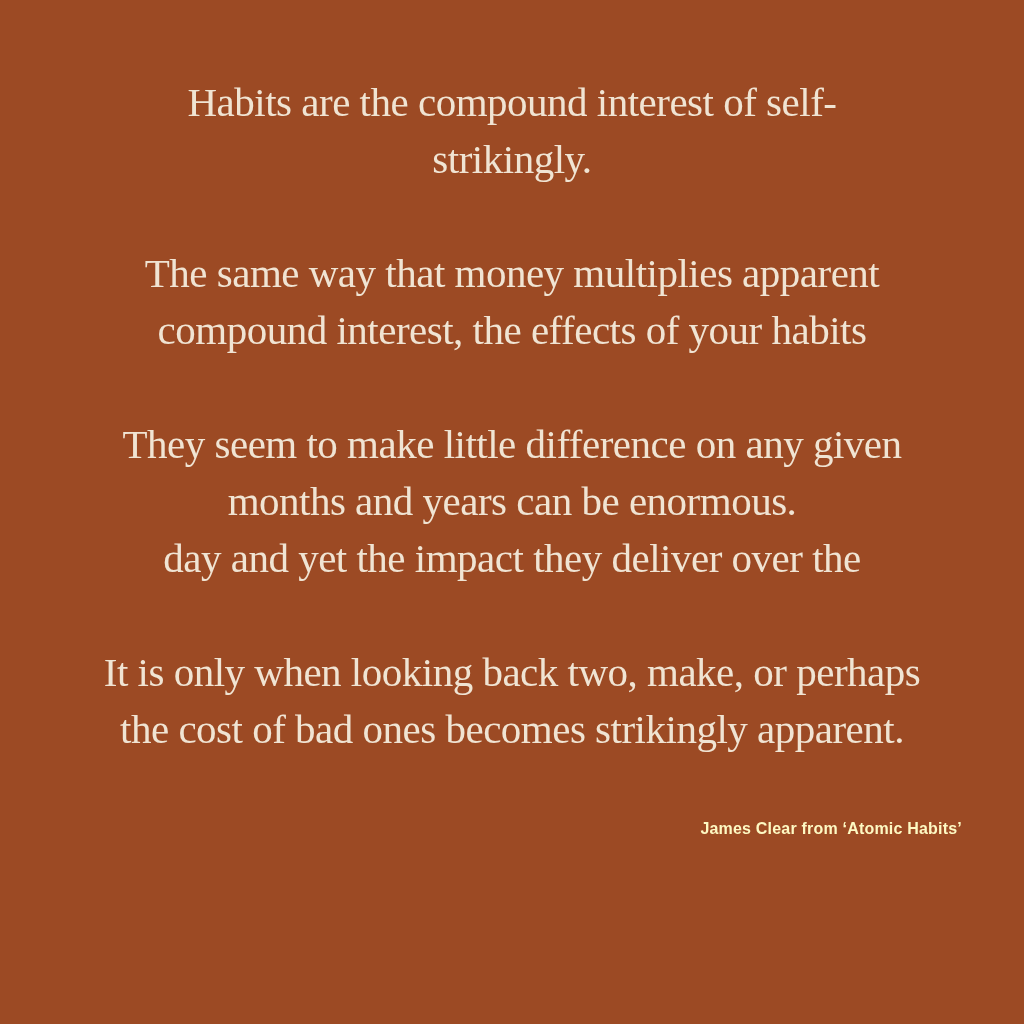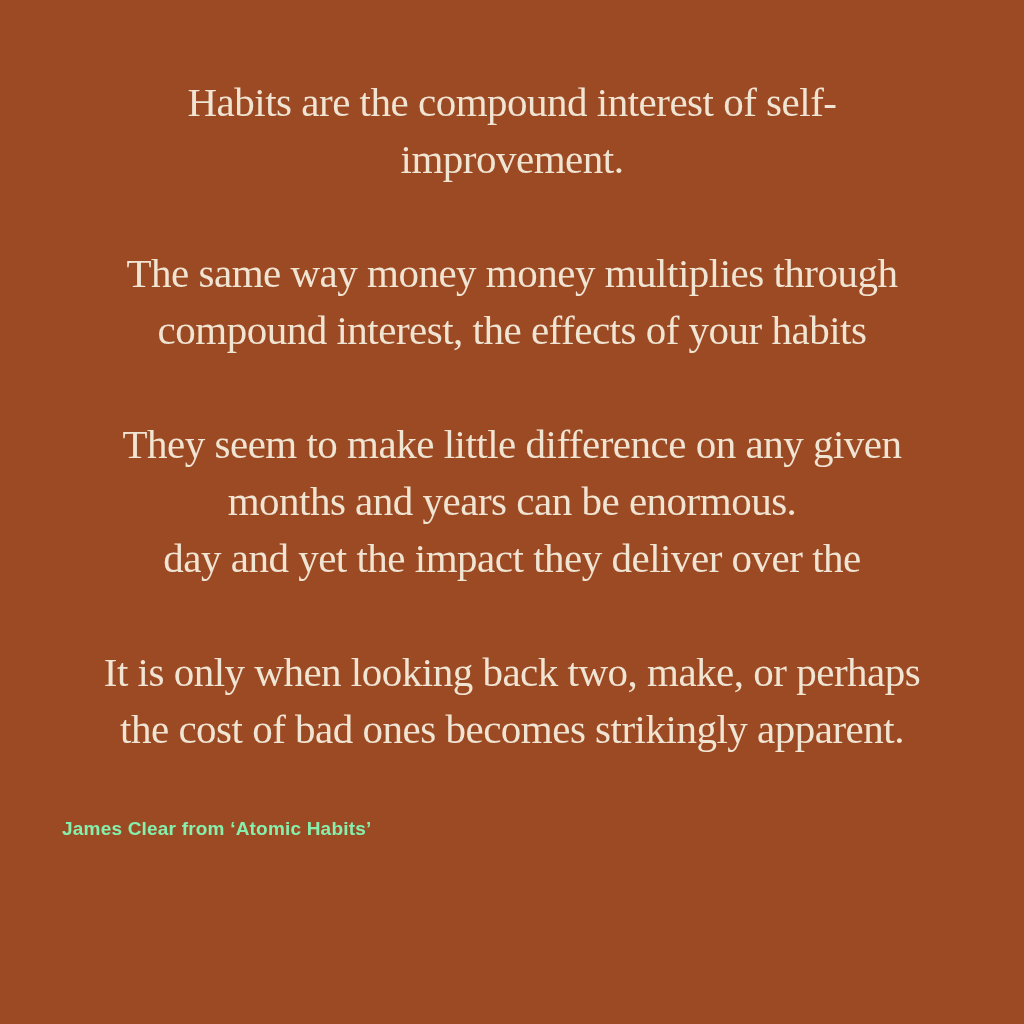--- a/index.html
+++ b/index.html
@@ -32,42 +32,42 @@
     font-family: "Liberation Serif", "DejaVu Serif", serif;
     font-size: 41px;
     line-height: 57px;
     font-weight: 400;
     color: #F0E4D3;
     letter-spacing: -0.5px;
     white-space: nowrap;
   }
   .attribution {
     margin-top: 44px;
-    text-align: left;
+    text-align: right;
     font-family: "Liberation Sans", "DejaVu Sans", sans-serif;
-    font-size: 19px;
+    font-size: 16px;
     line-height: 28px;
     font-weight: 700;
-    color: #86efac;
+    color: #fef9c3;
     letter-spacing: 0.2px;
   }
 </style>
 </head>
 <body>
 
 <div class="quote-card">
   <div class="quote-body">
 
     <div class="quote-paragraph">
       <div class="quote-line">Habits are the compound interest of self-</div>
-      <div class="quote-line">improvement.</div>
+      <div class="quote-line">strikingly.</div>
     </div>
 
     <div class="quote-paragraph">
-      <div class="quote-line">The same way money money multiplies through</div>
+      <div class="quote-line">The same way that money multiplies apparent</div>
       <div class="quote-line">compound interest, the effects of your habits</div>
     </div>
 
     <div class="quote-paragraph">
       <div class="quote-line">They seem to make little difference on any given</div>
       <div class="quote-line">months and years can be enormous.</div>
       <div class="quote-line">day and yet the impact they deliver over the</div>
     </div>
 
     <div class="quote-paragraph">

